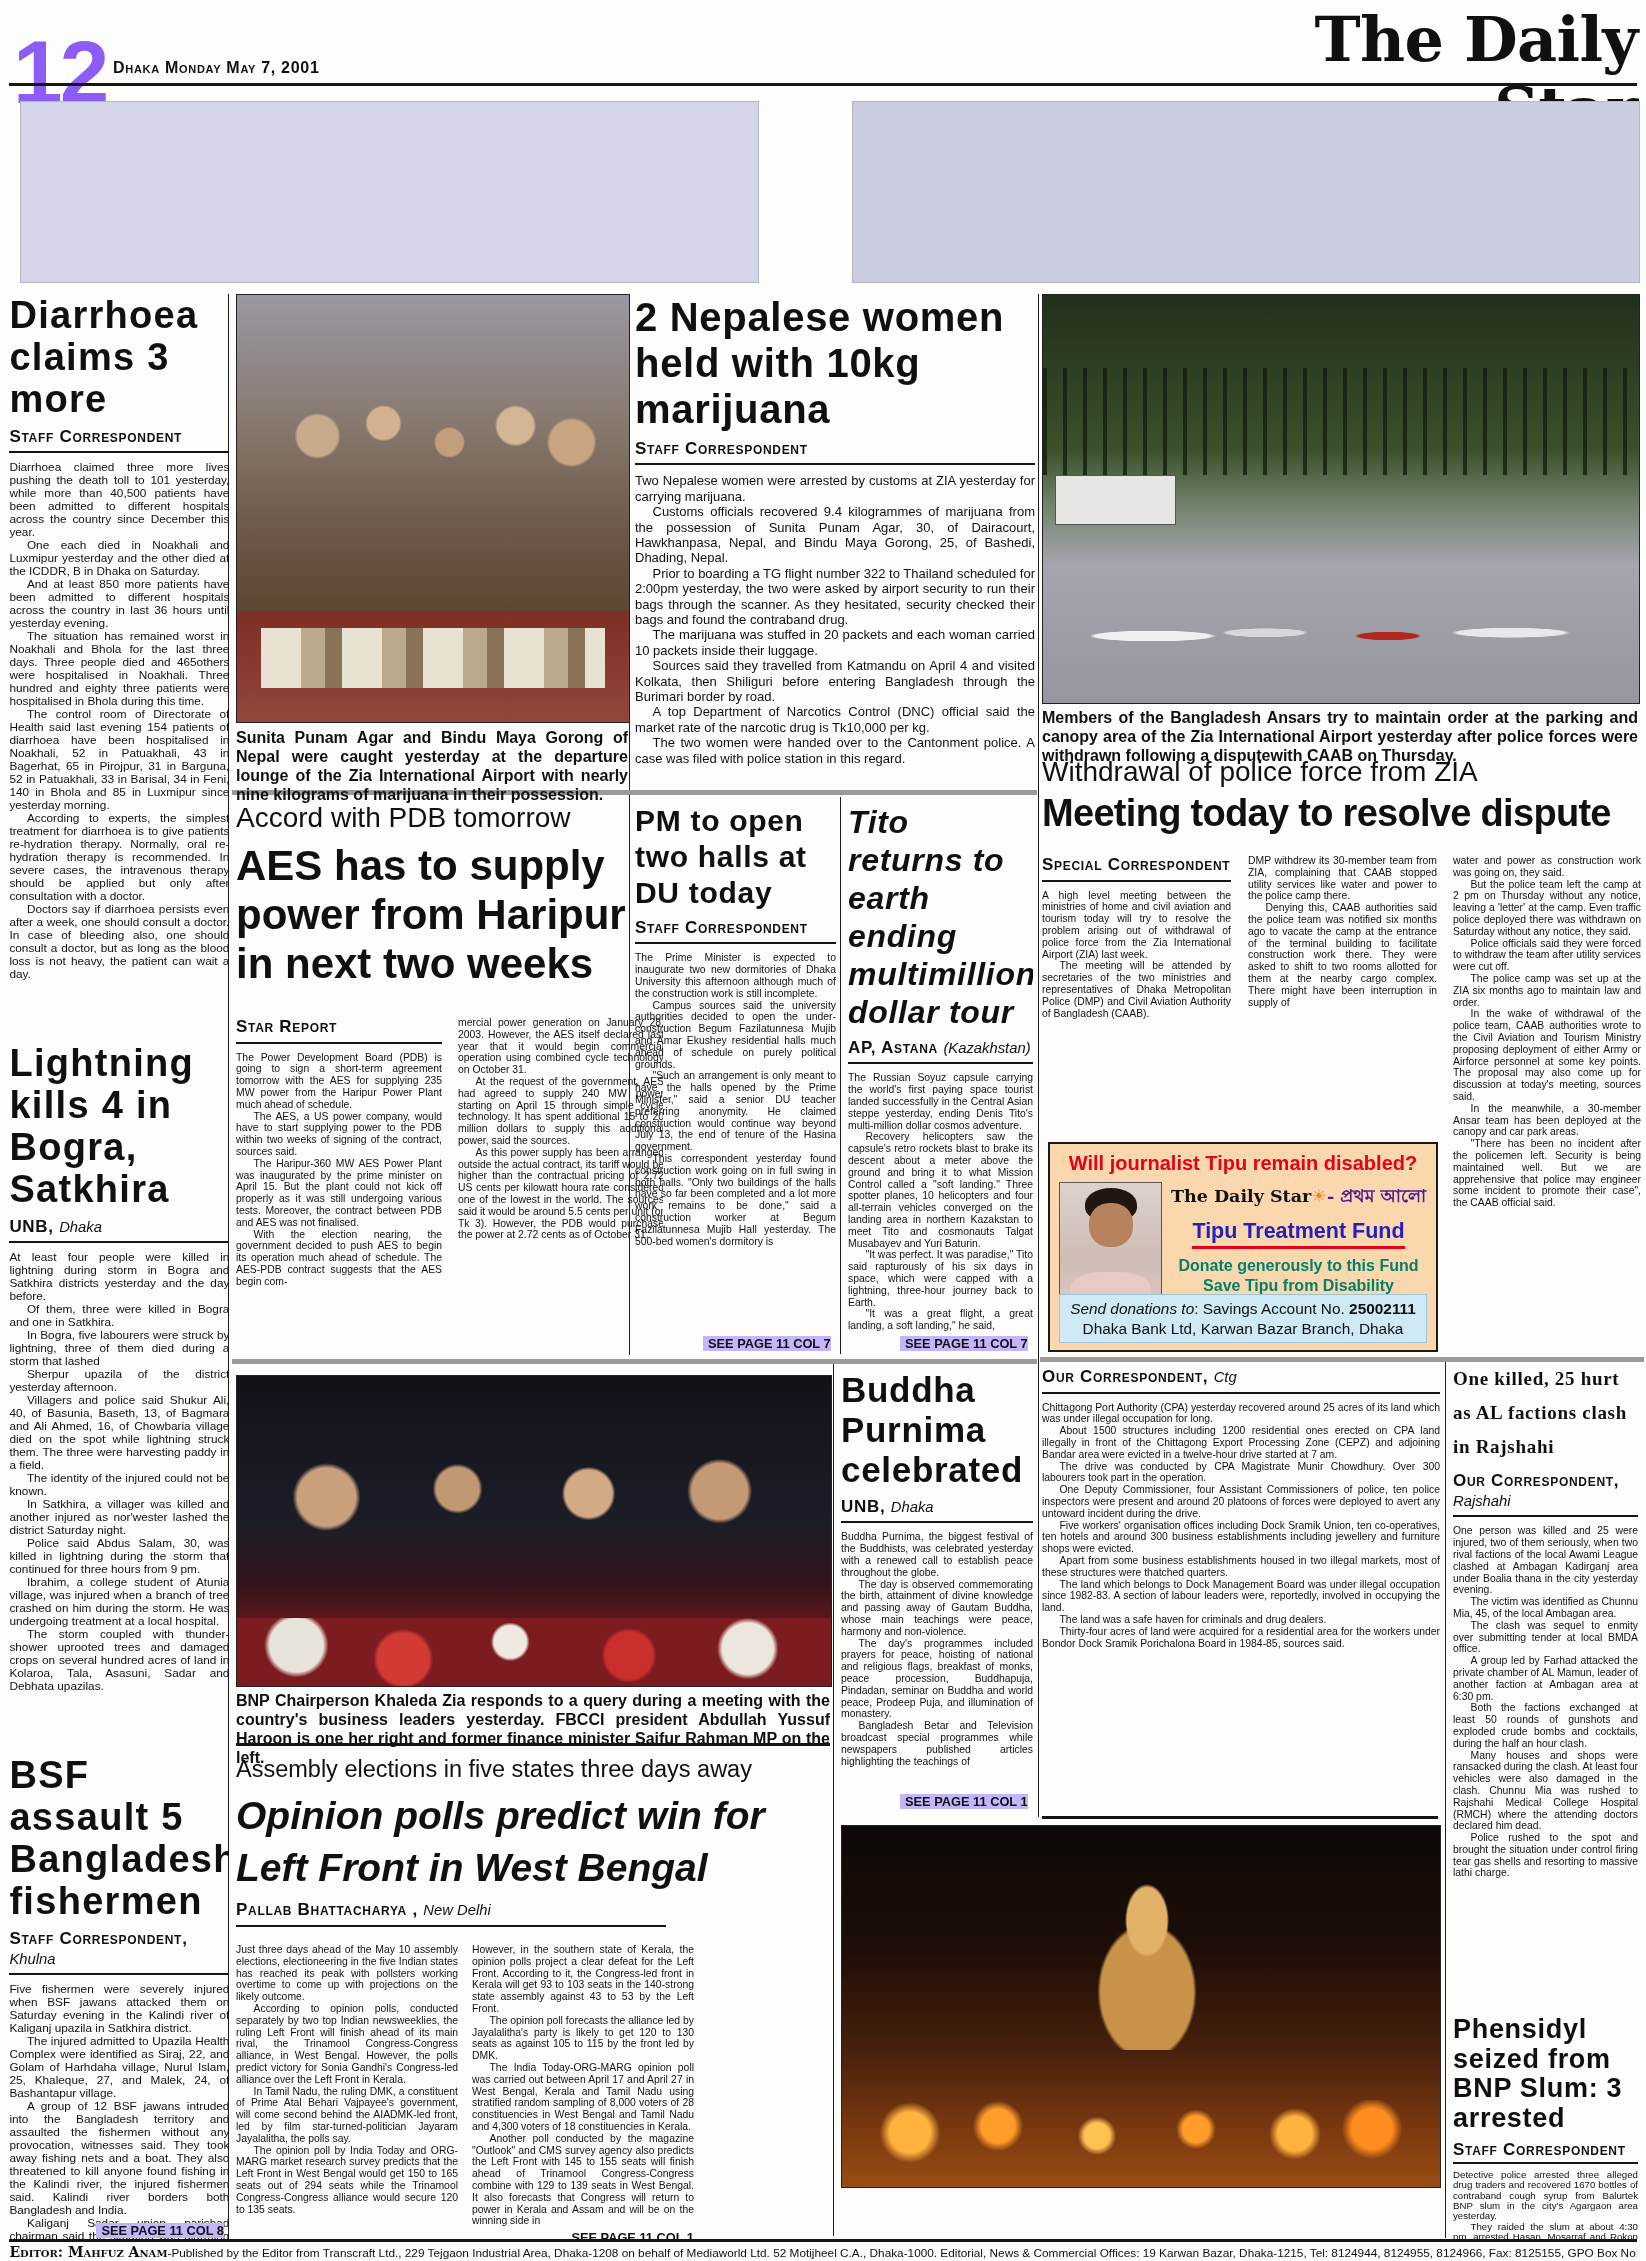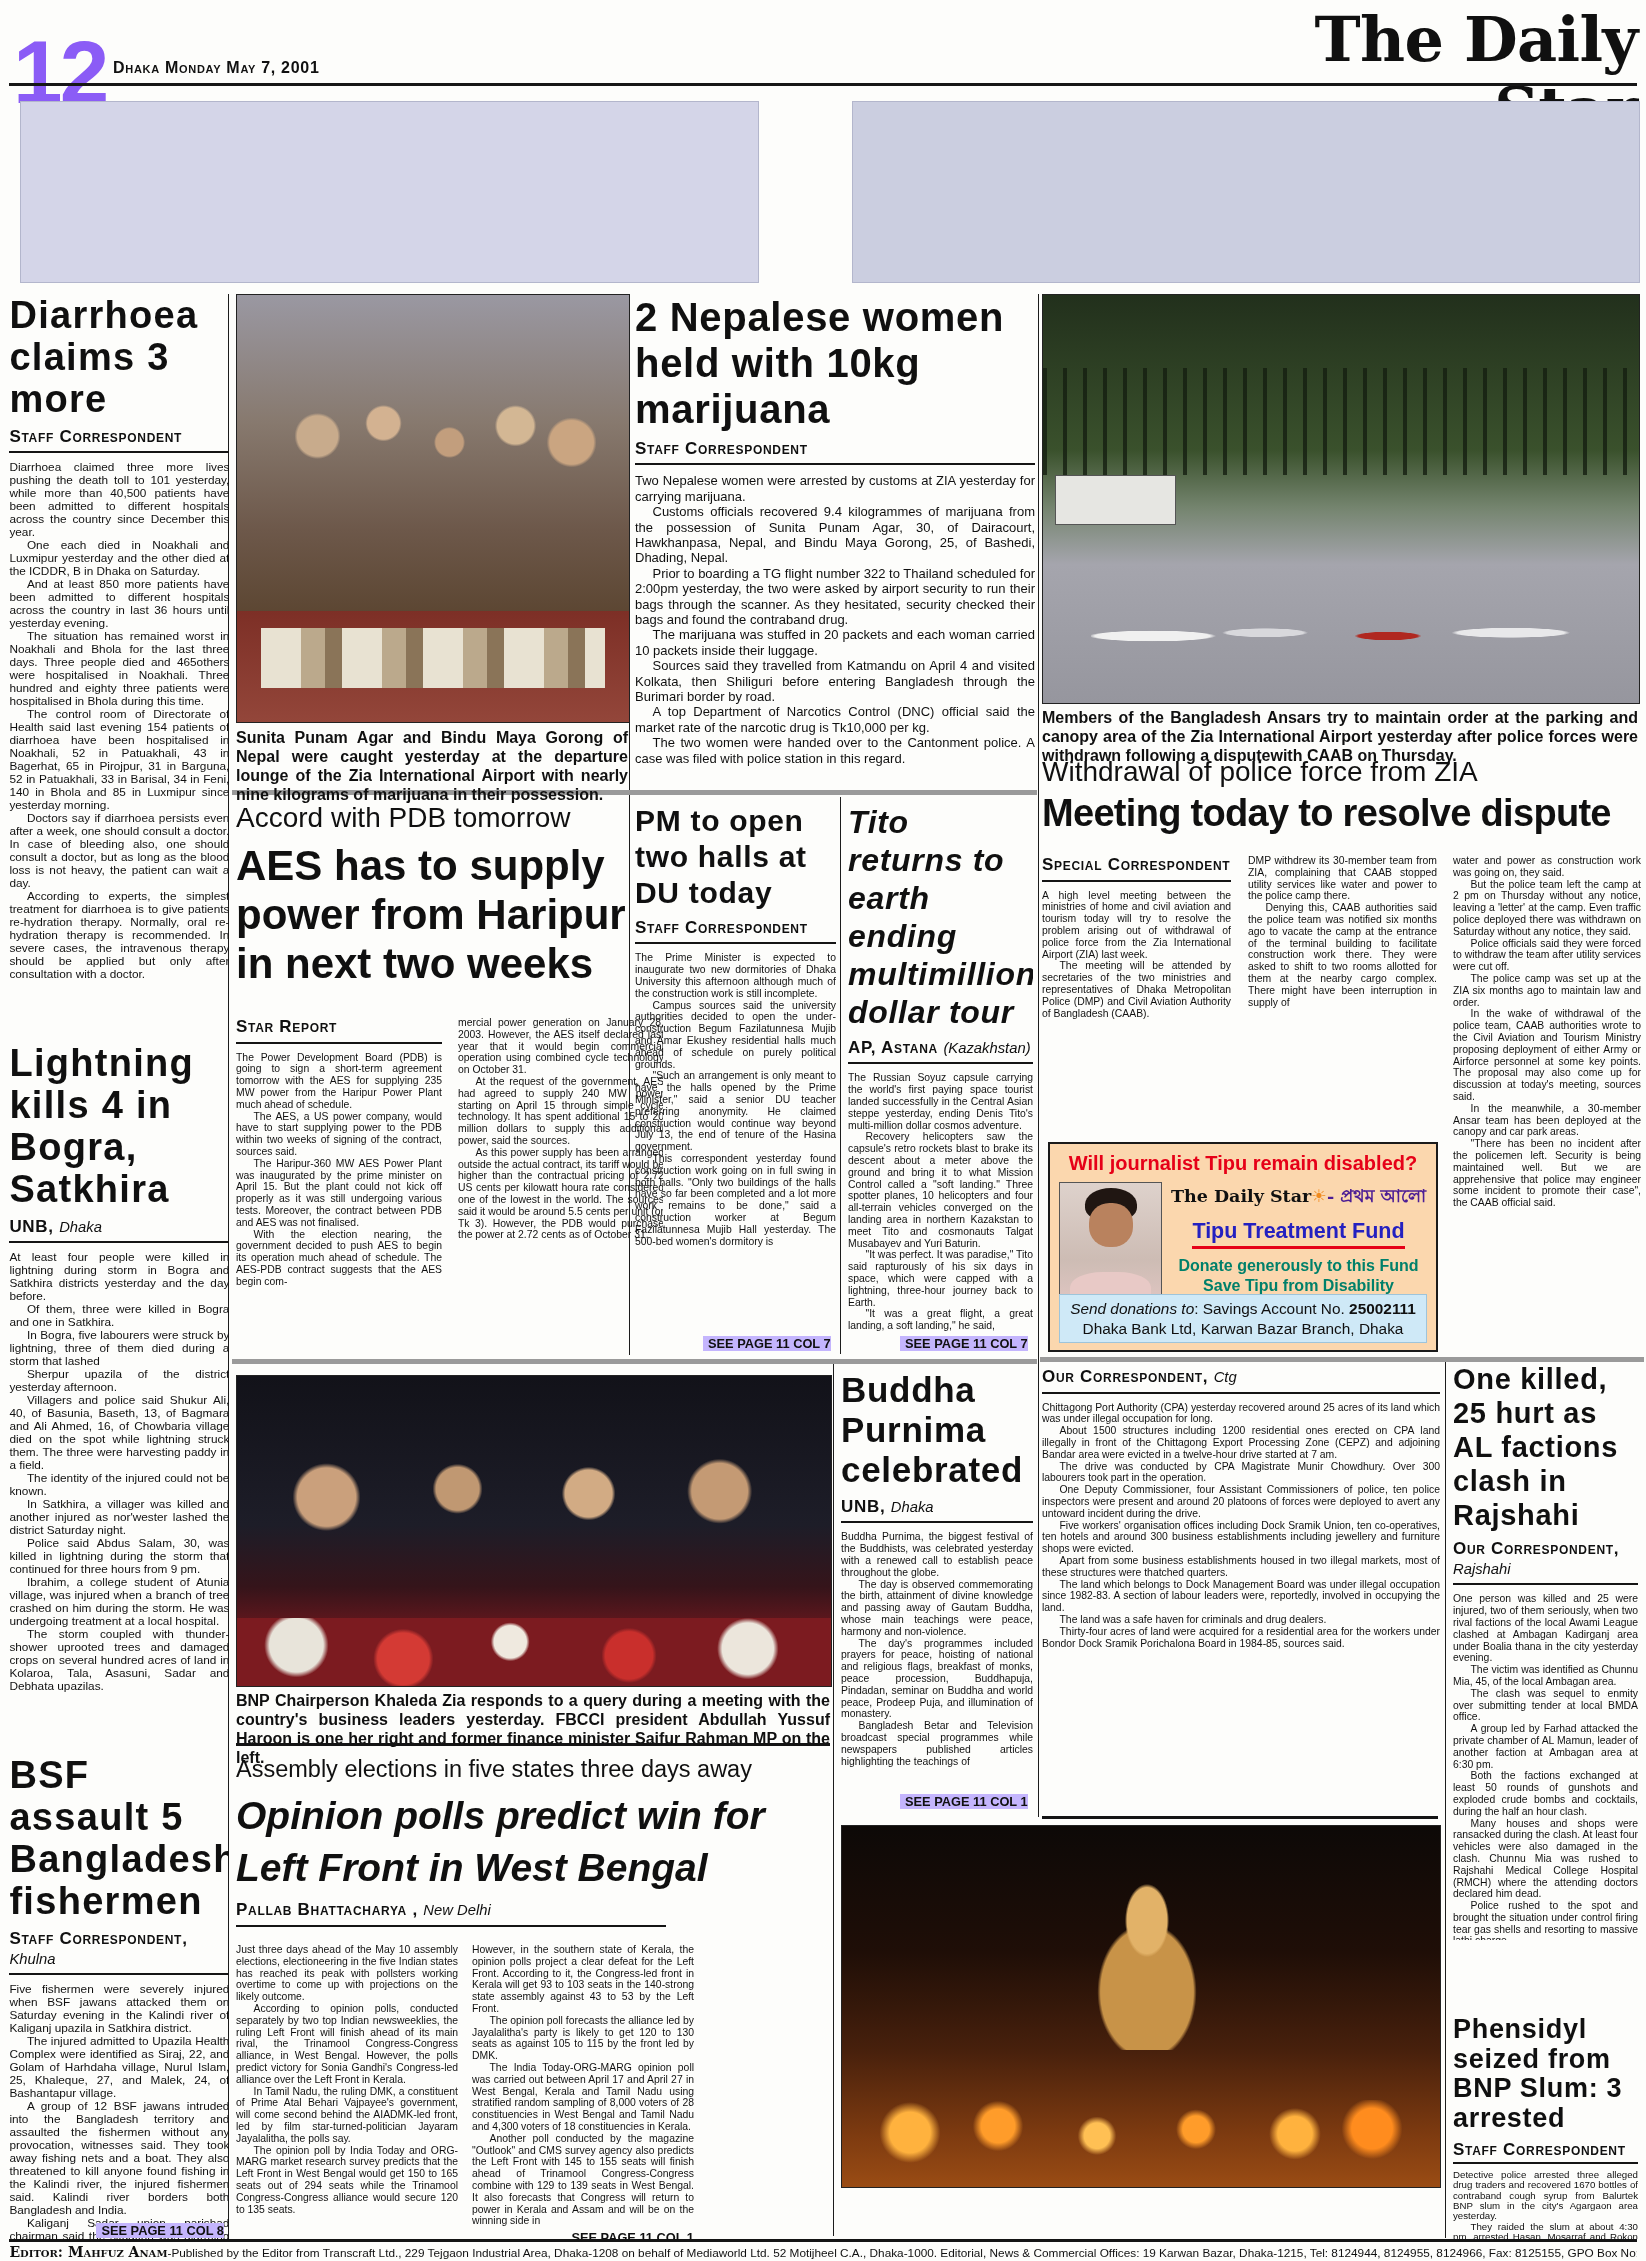--- a/index.html
+++ b/index.html
@@ -24,21 +24,21 @@
   .story{position:absolute;overflow:hidden;}
   .hl{font-weight:700;margin:0 0 6.7px 0;line-height:1.05;}
   .hl58{font-size:38px;line-height:42px;letter-spacing:1.3px;}
   .hl60w{font-size:40px;line-height:46px;letter-spacing:0.7px;}
   .hl64{font-size:42px;line-height:49px;}
   .hl46{font-size:30px;line-height:36px;letter-spacing:0.7px;}
   .hl48i{font-size:32px;line-height:38px;font-style:italic;letter-spacing:0.7px;}
   .hl57m{font-size:38px;line-height:43px;letter-spacing:-0.7px;margin-bottom:2.7px;}
   .hl58c{font-size:38px;line-height:43px;letter-spacing:0.7px;}
   .hl52{font-size:35px;line-height:40px;letter-spacing:0.7px;}
-  .hl44{font-size:29px;line-height:34px;letter-spacing:0.7px;}
+  .hl44{font-size:19px;line-height:34px;letter-spacing:0.7px;font-family:Liberation Serif, serif;}
   .hl40{font-size:27px;line-height:29.5px;letter-spacing:0.7px;}
   .hl58i{font-size:39px;line-height:52px;font-style:italic;letter-spacing:0px;}
   .kick{font-weight:400;margin:0 0 6.7px 0;}
   .kick44{font-size:28px;}
   .kick35{font-size:23.5px;}
   .kick42{font-size:28px;}
   .byline{font-variant:small-caps;font-weight:700;font-size:17px;letter-spacing:0.7px;
           border-bottom:2px solid #141414;padding-bottom:4.7px;margin-bottom:8px;}
   .byline .loc{font-variant:normal;font-style:italic;font-weight:400;font-size:14.8px;letter-spacing:0;}
   .body{text-align:justify;}
@@ -123,22 +123,22 @@
 
   <article class="story" style="left:9.4px;top:294px;width:220px;height:744px;">
     <h1 class="hl hl58">Diarrhoea claims 3 more</h1>
     <div class="byline"><span>Staff Correspondent</span></div>
     <div class="body b17">
         <p>Diarrhoea claimed three more lives pushing the death toll to 101 yesterday, while more than 40,500 patients have been admitted to different hospitals across the country since December this year.</p>
         <p>One each died in Noakhali and Luxmipur yesterday and the other died at the ICDDR, B in Dhaka on Saturday.</p>
         <p>And at least 850 more patients have been admitted to different hospitals across the country in last 36 hours until yesterday evening.</p>
         <p>The situation has remained worst in Noakhali and Bhola for the last three days. Three people died and 465others were hospitalised in Noakhali. Three hundred and eighty three patients were hospitalised in Bhola during this time.</p>
         <p>The control room of Directorate of Health said last evening 154 patients of diarrhoea have been hospitalised in Noakhali, 52 in Patuakhali, 43 in Bagerhat, 65 in Pirojpur, 31 in Barguna, 52 in Patuakhali, 33 in Barisal, 34 in Feni, 140 in Bhola and 85 in Luxmipur since yesterday morning.</p>
+        <p>According to experts, the simplest treatment for diarrhoea is to give patients re-hydration therapy. Normally, oral re-hydration therapy is recommended. In severe cases, the intravenous therapy should be applied but only after consultation with a doctor.</p>
         <p>Doctors say if diarrhoea persists even after a week, one should consult a doctor. In case of bleeding also, one should consult a doctor, but as long as the blood loss is not heavy, the patient can wait a day.</p>
-        <p>According to experts, the simplest treatment for diarrhoea is to give patients re-hydration therapy. Normally, oral re-hydration therapy is recommended. In severe cases, the intravenous therapy should be applied but only after consultation with a doctor.</p>
       </div>
   </article>
 
   <article class="story" style="left:9.4px;top:1042px;width:220px;height:705px;">
     <h1 class="hl hl58">Lightning kills 4 in Bogra, Satkhira</h1>
     <div class="byline"><span>UNB,</span> <span class="loc">Dhaka</span></div>
     <div class="body b17">
         <p>At least four people were killed in lightning during storm in Bogra and Satkhira districts yesterday and the day before.</p>
         <p>Of them, three were killed in Bogra and one in Satkhira.</p>
         <p>In Bogra, five labourers were struck by lightning, three of them died during a storm that lashed</p>

